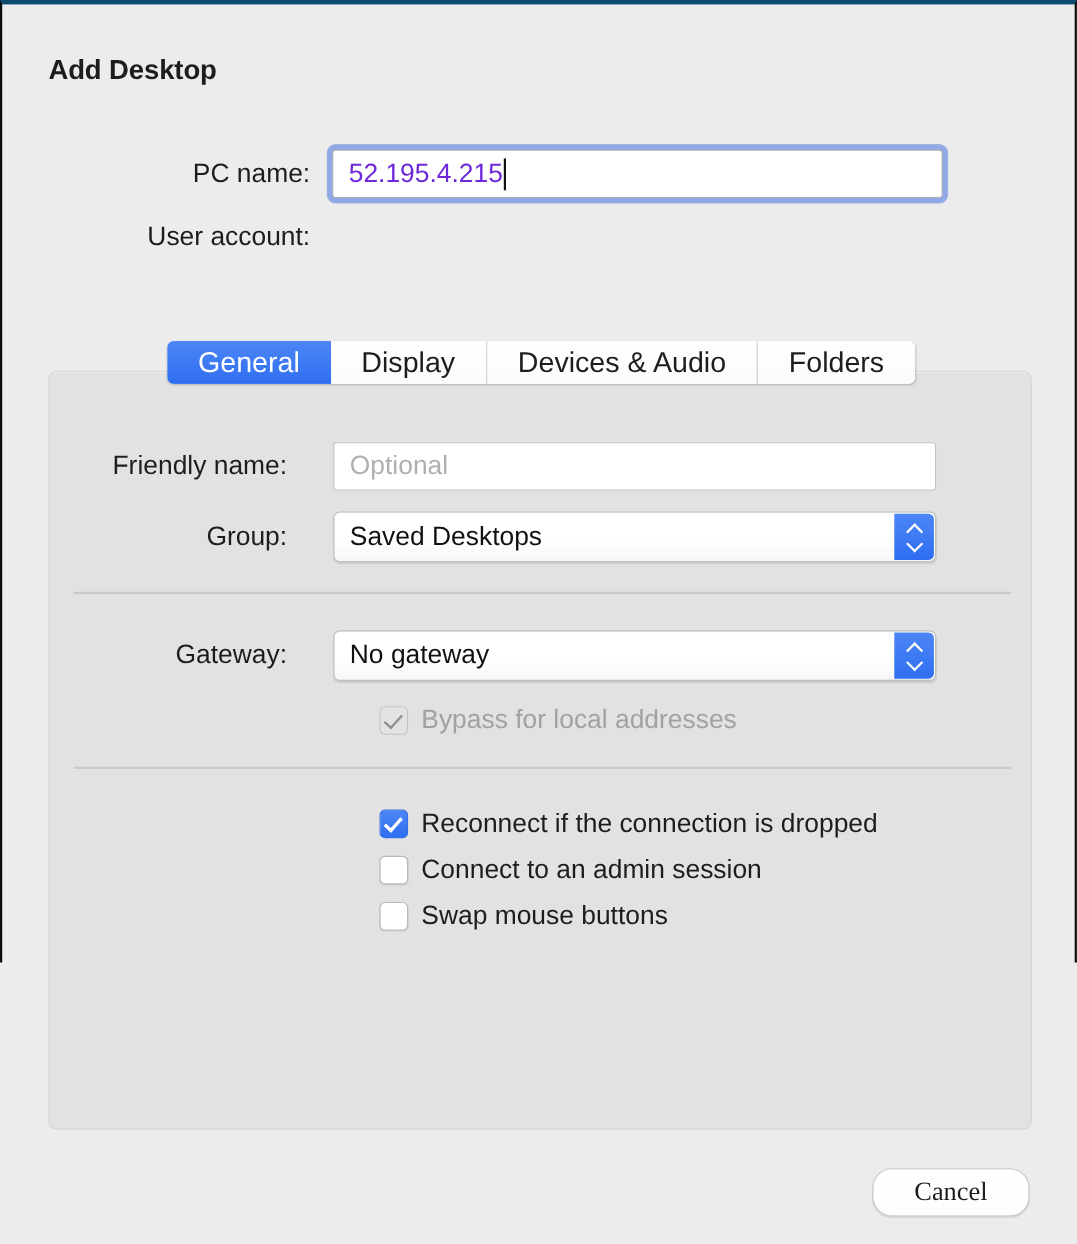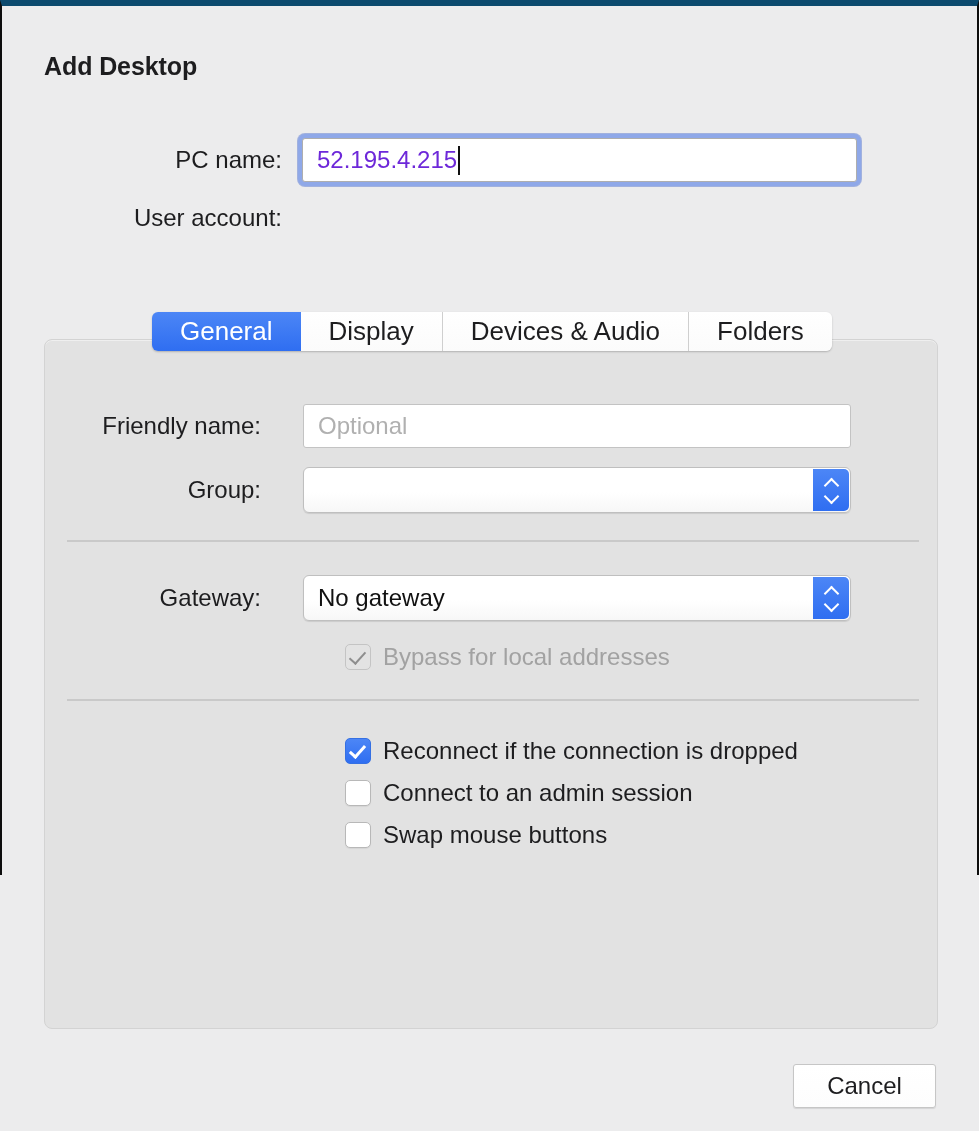--- a/index.html
+++ b/index.html
@@ -12,21 +12,21 @@
     font-family: "Liberation Sans", sans-serif;
     background: #ececed;
     -webkit-font-smoothing: antialiased;
   }
 
   #window {
     position: relative;
     width: 979px;
     height: 875px;
     background: #ececed;
-    border-top: 6px solid #0c4a6e;
+    border-top: 4px solid #0c4a6e;
     border-left: 2px solid #0d0d0d;
     border-right: 2px solid #0d0d0d;
   }
 
   
   #title {
     position: absolute;
     left: 42px;
     top: 46px;
     font-size: 25px;
@@ -293,27 +293,28 @@
   
   #footer {
     position: absolute;
     right: 41px;
     top: 1058px;
     display: flex;
     gap: 28px;
   }
   .btn {
     height: 44px;
-    border-radius: 3px;
+    border-radius: 18px;
     font-size: 24px;
     display: flex;
     align-items: center;
     justify-content: center;
     cursor: default;
     white-space: nowrap;
+    font-family: Liberation Serif, serif;
   }
   #cancel-button {
     width: 143px;
     background: linear-gradient(to bottom, #ffffff 0%, #fdfdfd 100%);
     border: 1px solid #c6c6c6;
     color: #1d1d1f;
     box-shadow: 0 1px 1px rgba(0,0,0,0.10);
   }
   #add-button {
     width: 143px;
@@ -356,20 +357,21 @@
     <div id="row-friendly" class="panelrow">
       <div class="panellabel">Friendly name:</div>
       <div id="friendly-field">
         <span>Optional</span>
       </div>
     </div>
 
     <div id="row-group" class="panelrow">
       <div class="panellabel">Group:</div>
       <div id="group-popup" class="popup">
+        <span class="popup-value">Saved Desktops</span>
         <span class="popup-stepper">
           <span class="chev up"></span>
           <span class="chev down"></span>
         </span>
       </div>
     </div>
 
     <div id="sep1" class="sep"></div>
 
     <div id="row-gateway" class="panelrow">

